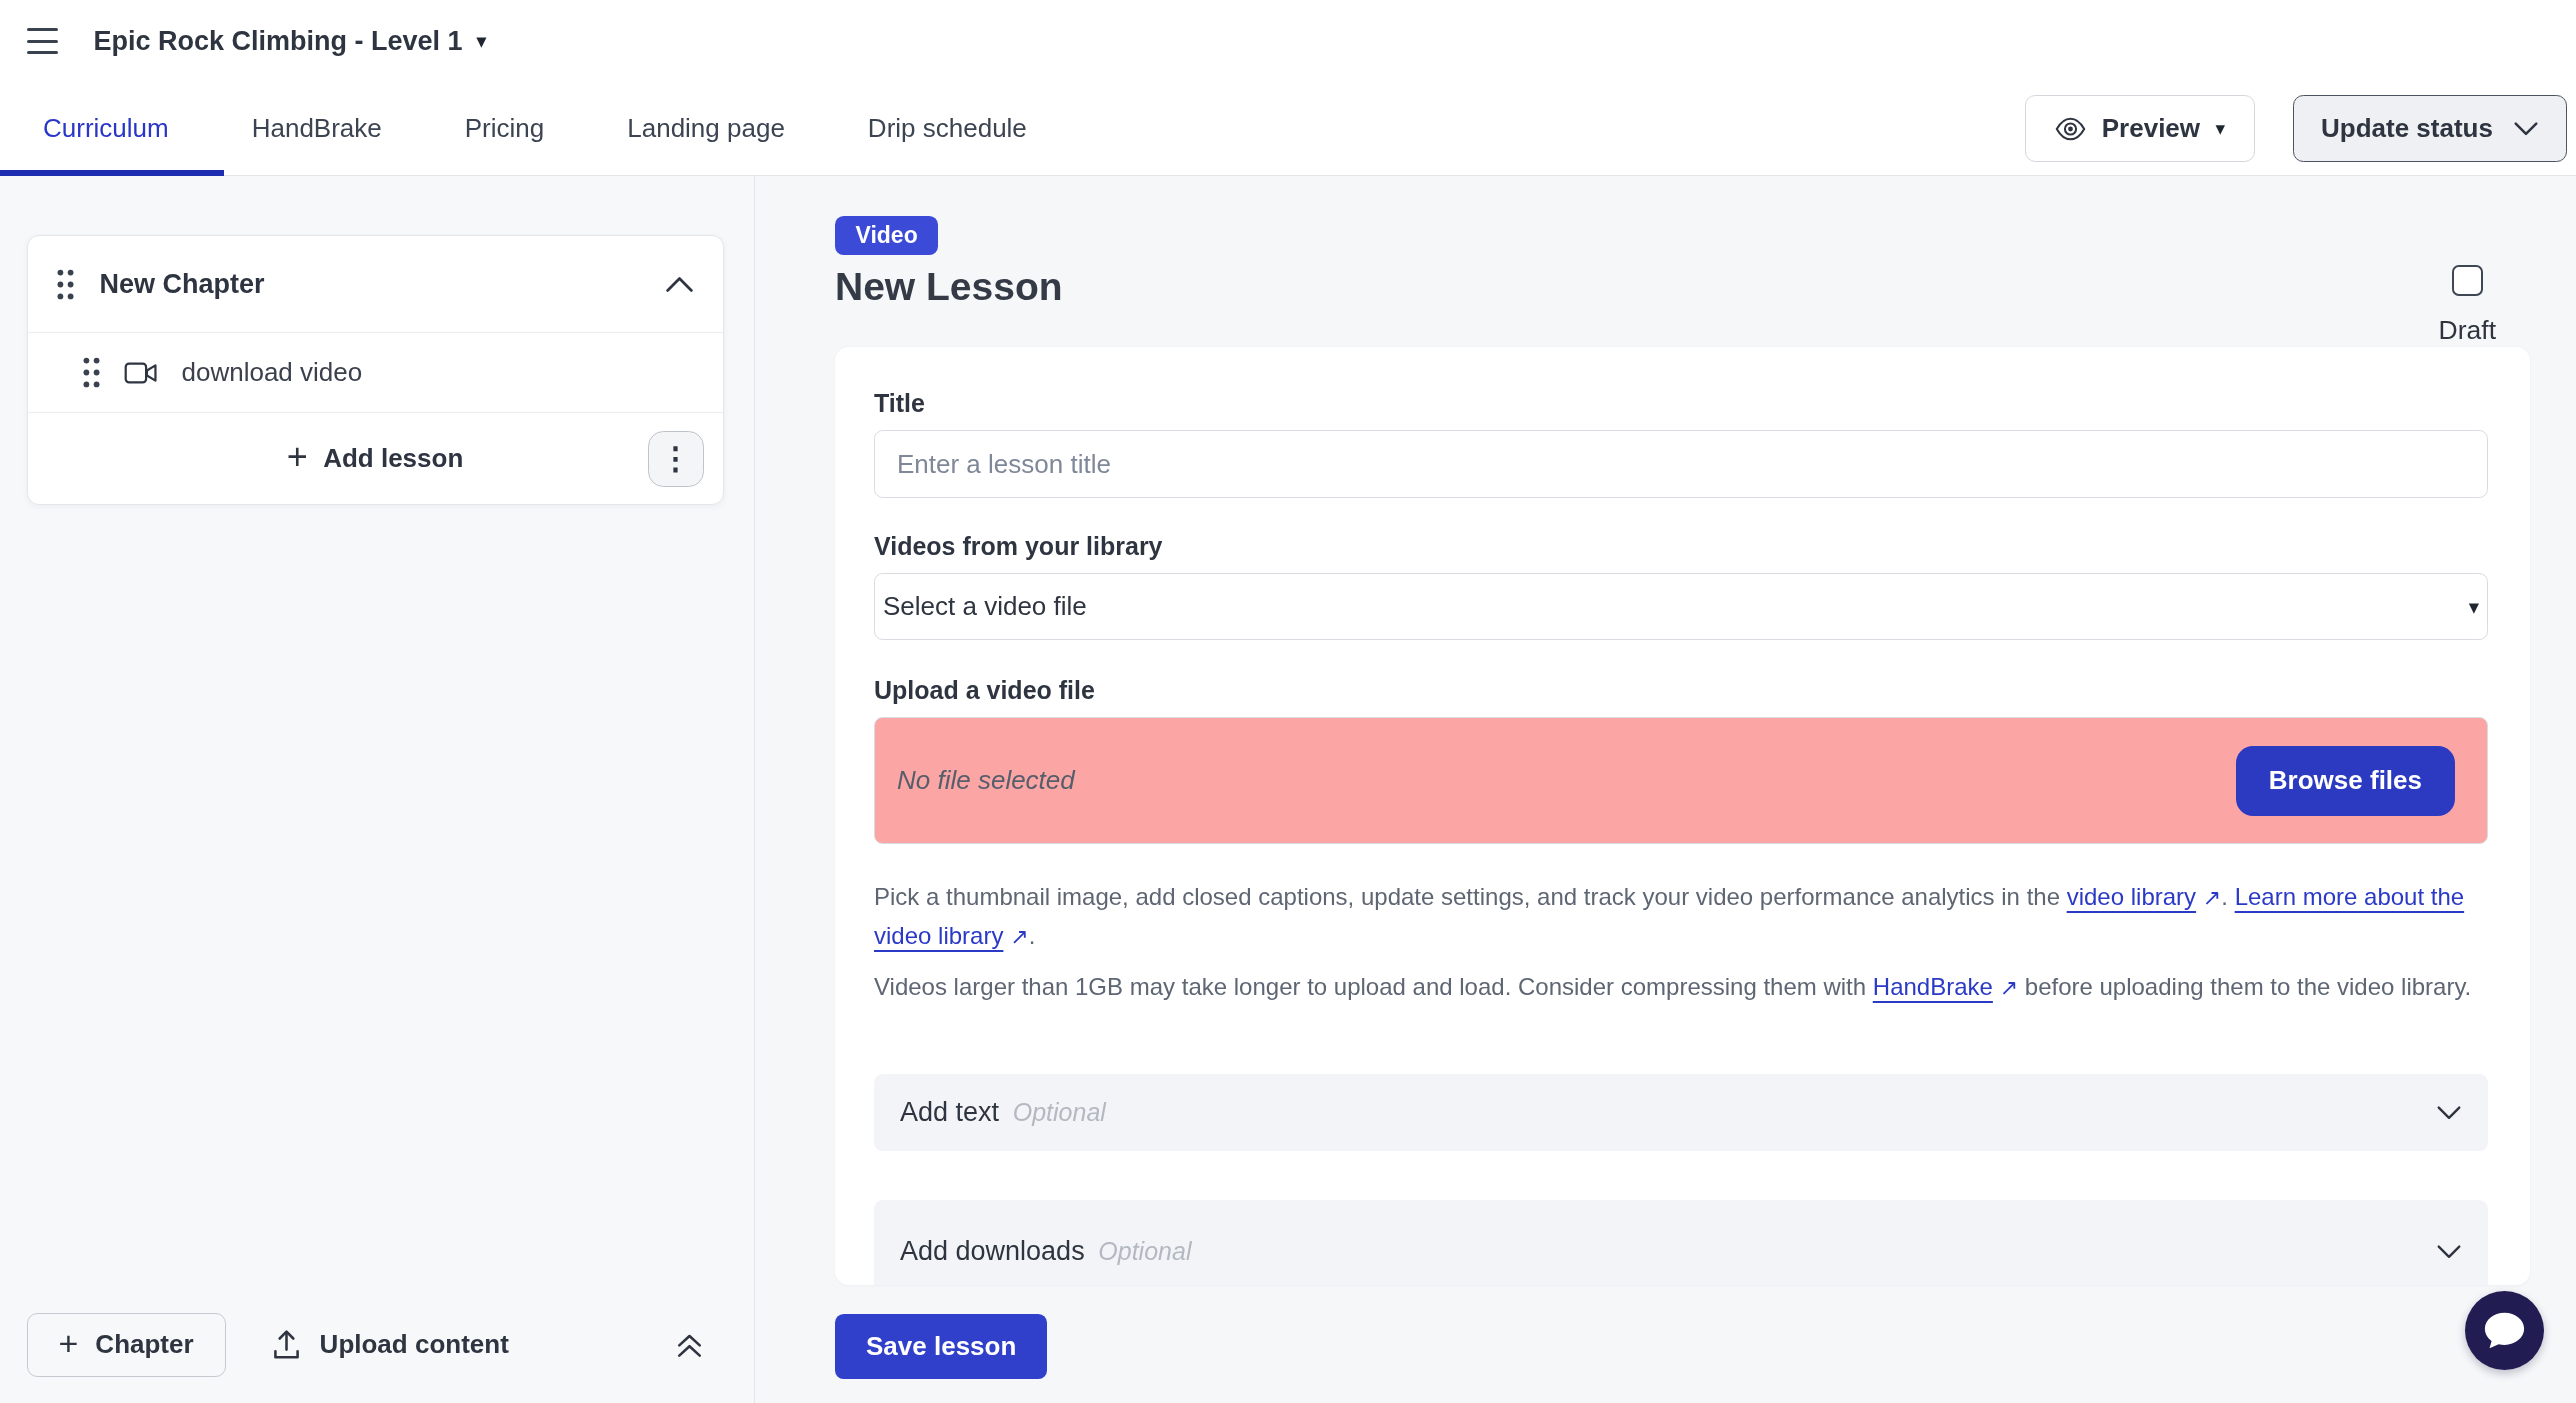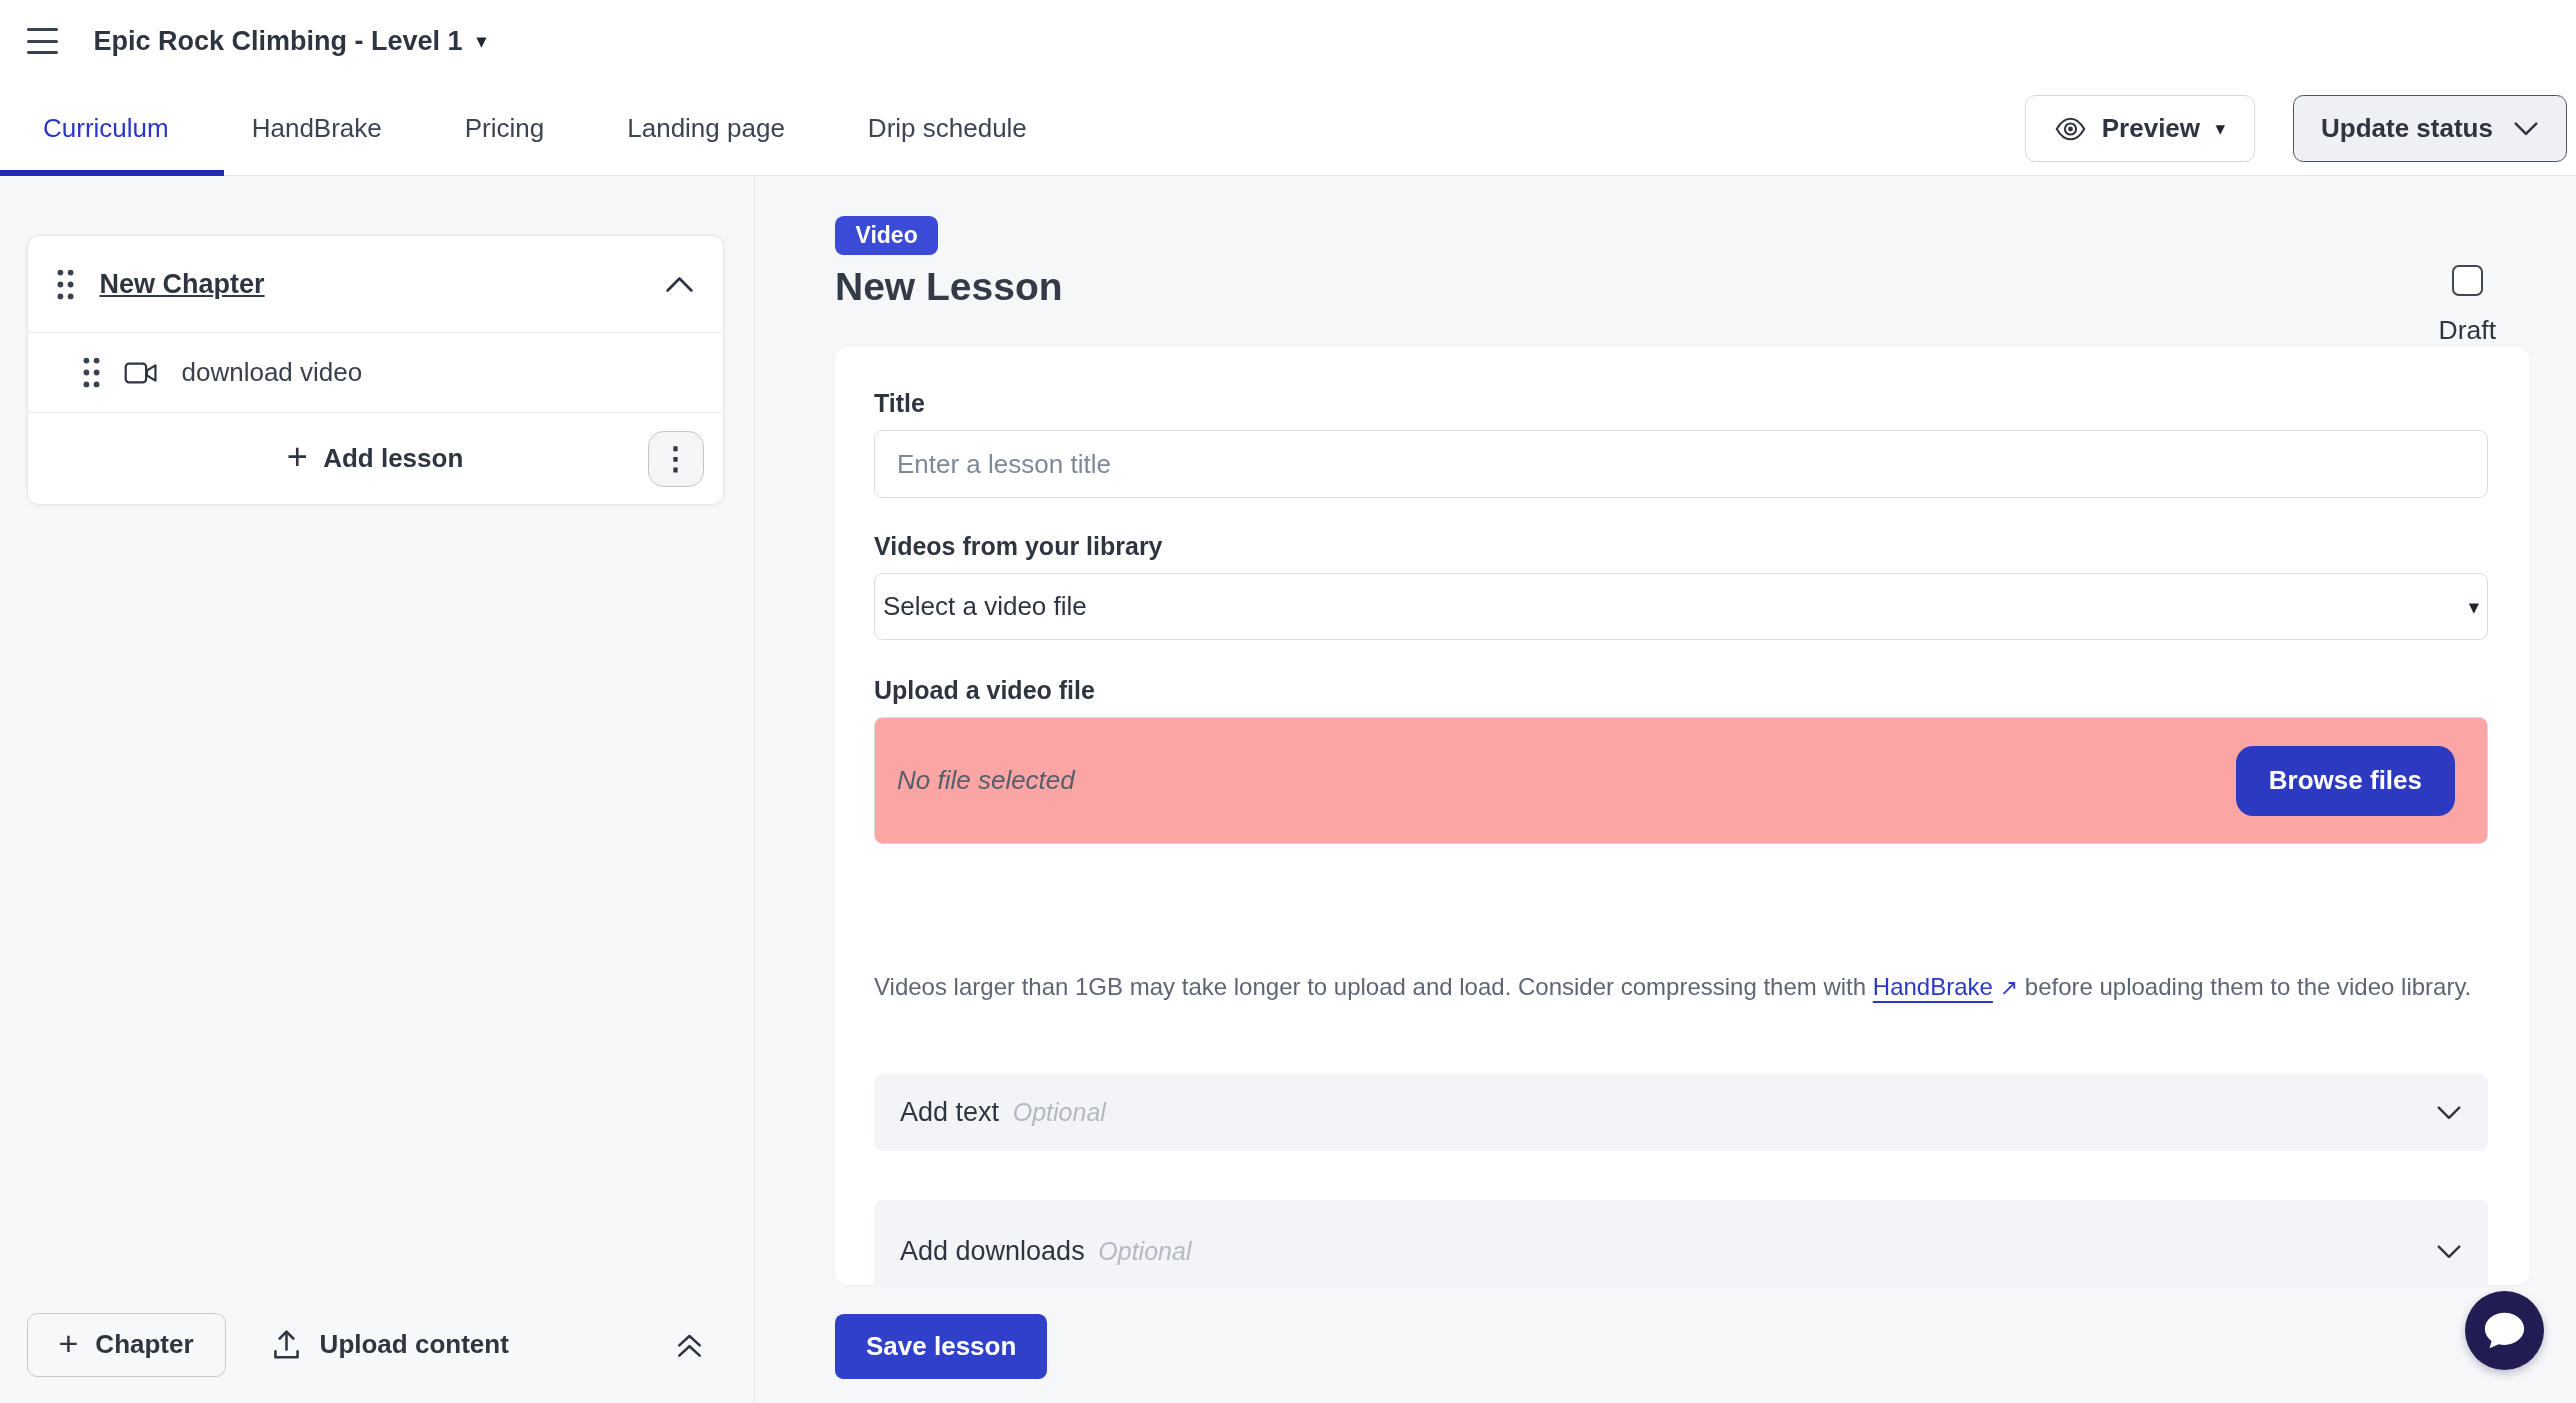--- a/index.html
+++ b/index.html
@@ -29,21 +29,21 @@
   .btn-preview .caret { font-size:19px; color:#1f2630; }
   .btn-update { height:67px; background:#eef0f3; border:1.7px solid #4b5361; border-radius:10.3px;
                 display:flex; align-items:center; gap:20.5px; padding:0 27px; cursor:pointer; }
   .btn-update .lbl { font-size:26px; font-weight:700; color:#2e3540; }
 
   
   .sidebar { position:absolute; left:0; top:176px; width:755px; height:1227px; background:#f7f8fa;
              border-right:1.7px solid #e3e5e9; }
   .chapter-card { position:absolute; left:26.5px; top:59px; width:697px; background:#ffffff;
                   border:1.7px solid #e4e6ea; border-radius:12px; box-shadow:0 1.7px 6.8px rgba(20,30,60,.05); overflow:hidden; }
-  .chapter-head { height:96px; display:flex; align-items:center; gap:26px; padding:0 29px;text-decoration:underline; }
+  .chapter-head { height:96px; display:flex; align-items:center; gap:26px; padding:0 29px; }
   .chapter-head .name { font-size:27px; font-weight:700; color:#2e3540; }
   .chapter-head .chev { margin-left:auto; }
   .divider { border-top:1.7px solid #ebedf0; }
   .lesson-row { height:79px; display:flex; align-items:center; gap:24px; padding-left:55px; cursor:pointer; }
   .lesson-row .name { font-size:26px; color:#3a414d; }
   .chapter-foot { height:91px; position:relative; display:flex; align-items:center; justify-content:center; }
   .add-lesson { display:flex; align-items:center; gap:15.4px; cursor:pointer; }
   .add-lesson .plus { font-size:36px; font-weight:400; color:#2e3540; line-height:1; margin-top:-3.4px; }
   .add-lesson .lbl { font-size:26px; font-weight:600; color:#2e3540; }
   .kebab-btn { position:absolute; right:19px; top:50%; transform:translateY(-50%); width:56px; height:56px;
@@ -231,20 +231,21 @@
         <span class="value">Select a video file</span>
         <span class="caret">▾</span>
       </div>
 
       <div class="f-label" style="top:329px;">Upload a video file</div>
       <div class="upload-box">
         <span class="no-file">No file selected</span>
         <button class="btn-browse">Browse files</button>
       </div>
 
+      <p class="help-p" style="top:531px;">Pick a thumbnail image, add closed captions, update settings, and track your video performance analytics in the <a>video library<span class="ext">↗</span></a>. <a>Learn more about the video library<span class="ext">↗</span></a>.</p>
       <p class="help-p" style="top:621px;">Videos larger than 1GB may take longer to upload and load. Consider compressing them with <a>HandBrake<span class="ext">↗</span></a> before uploading them to the video library.</p>
 
       <div class="accordion" style="top:727px; height:77px;">
         <span class="ttl">Add text</span>
         <span class="opt">Optional</span>
         <svg class="icon chev" width="26" height="15.4" viewBox="0 0 30 18" fill="none" stroke="#2e3540" stroke-width="2.8" stroke-linecap="round" stroke-linejoin="round">
           <polyline points="3,3 15,15 27,3"></polyline>
         </svg>
       </div>
 

